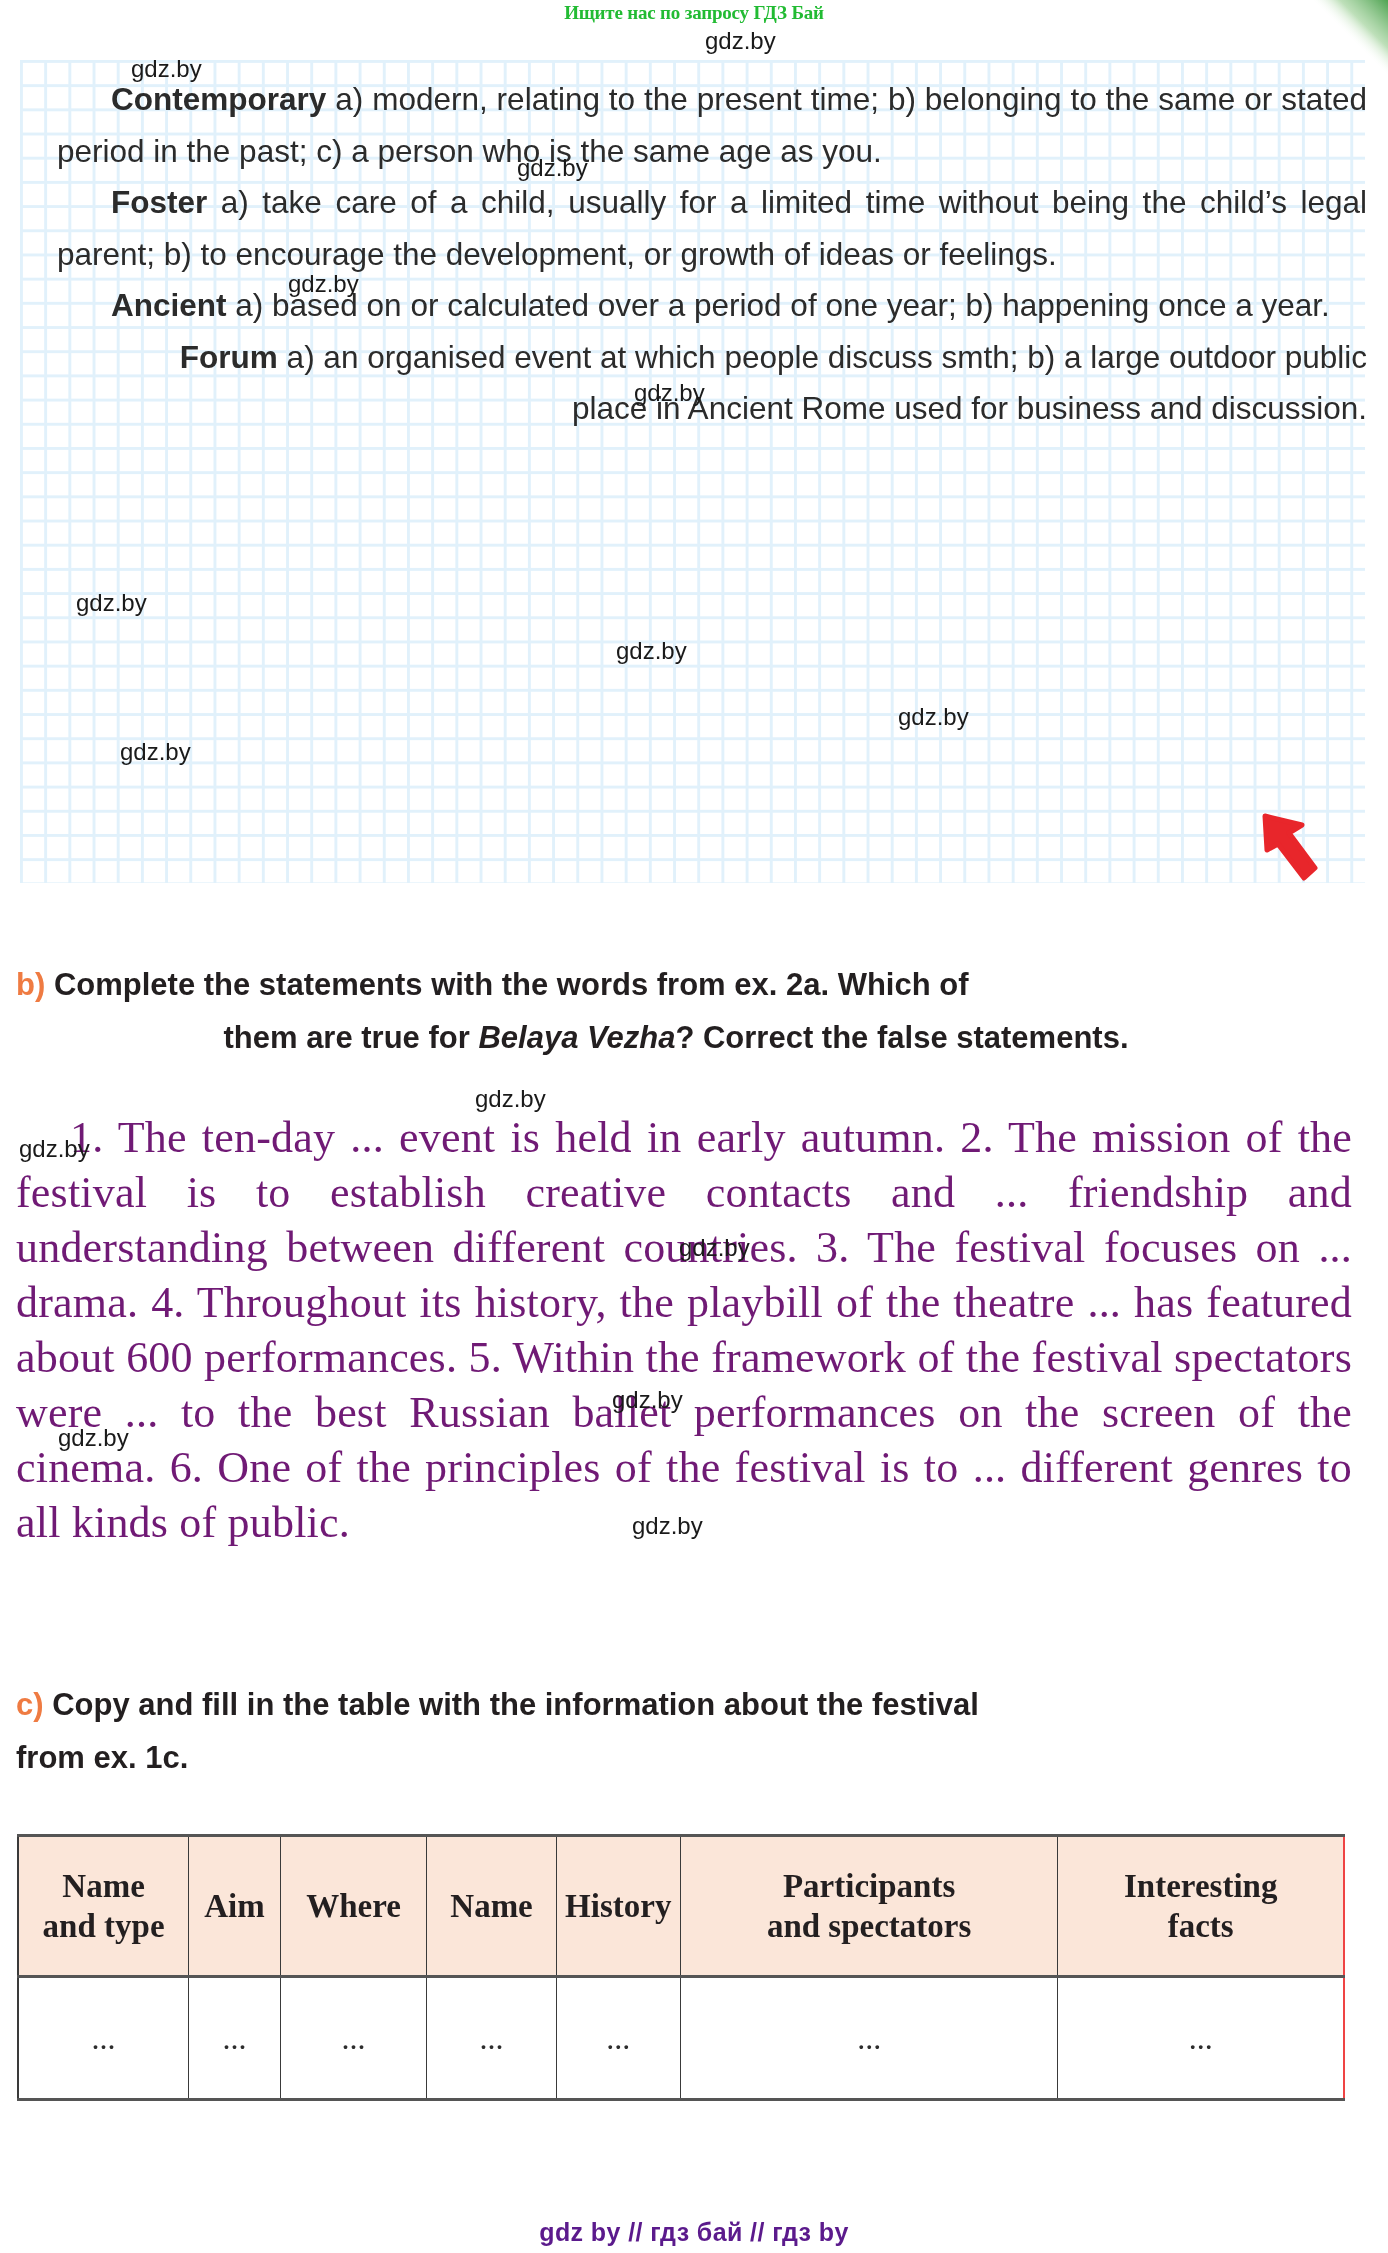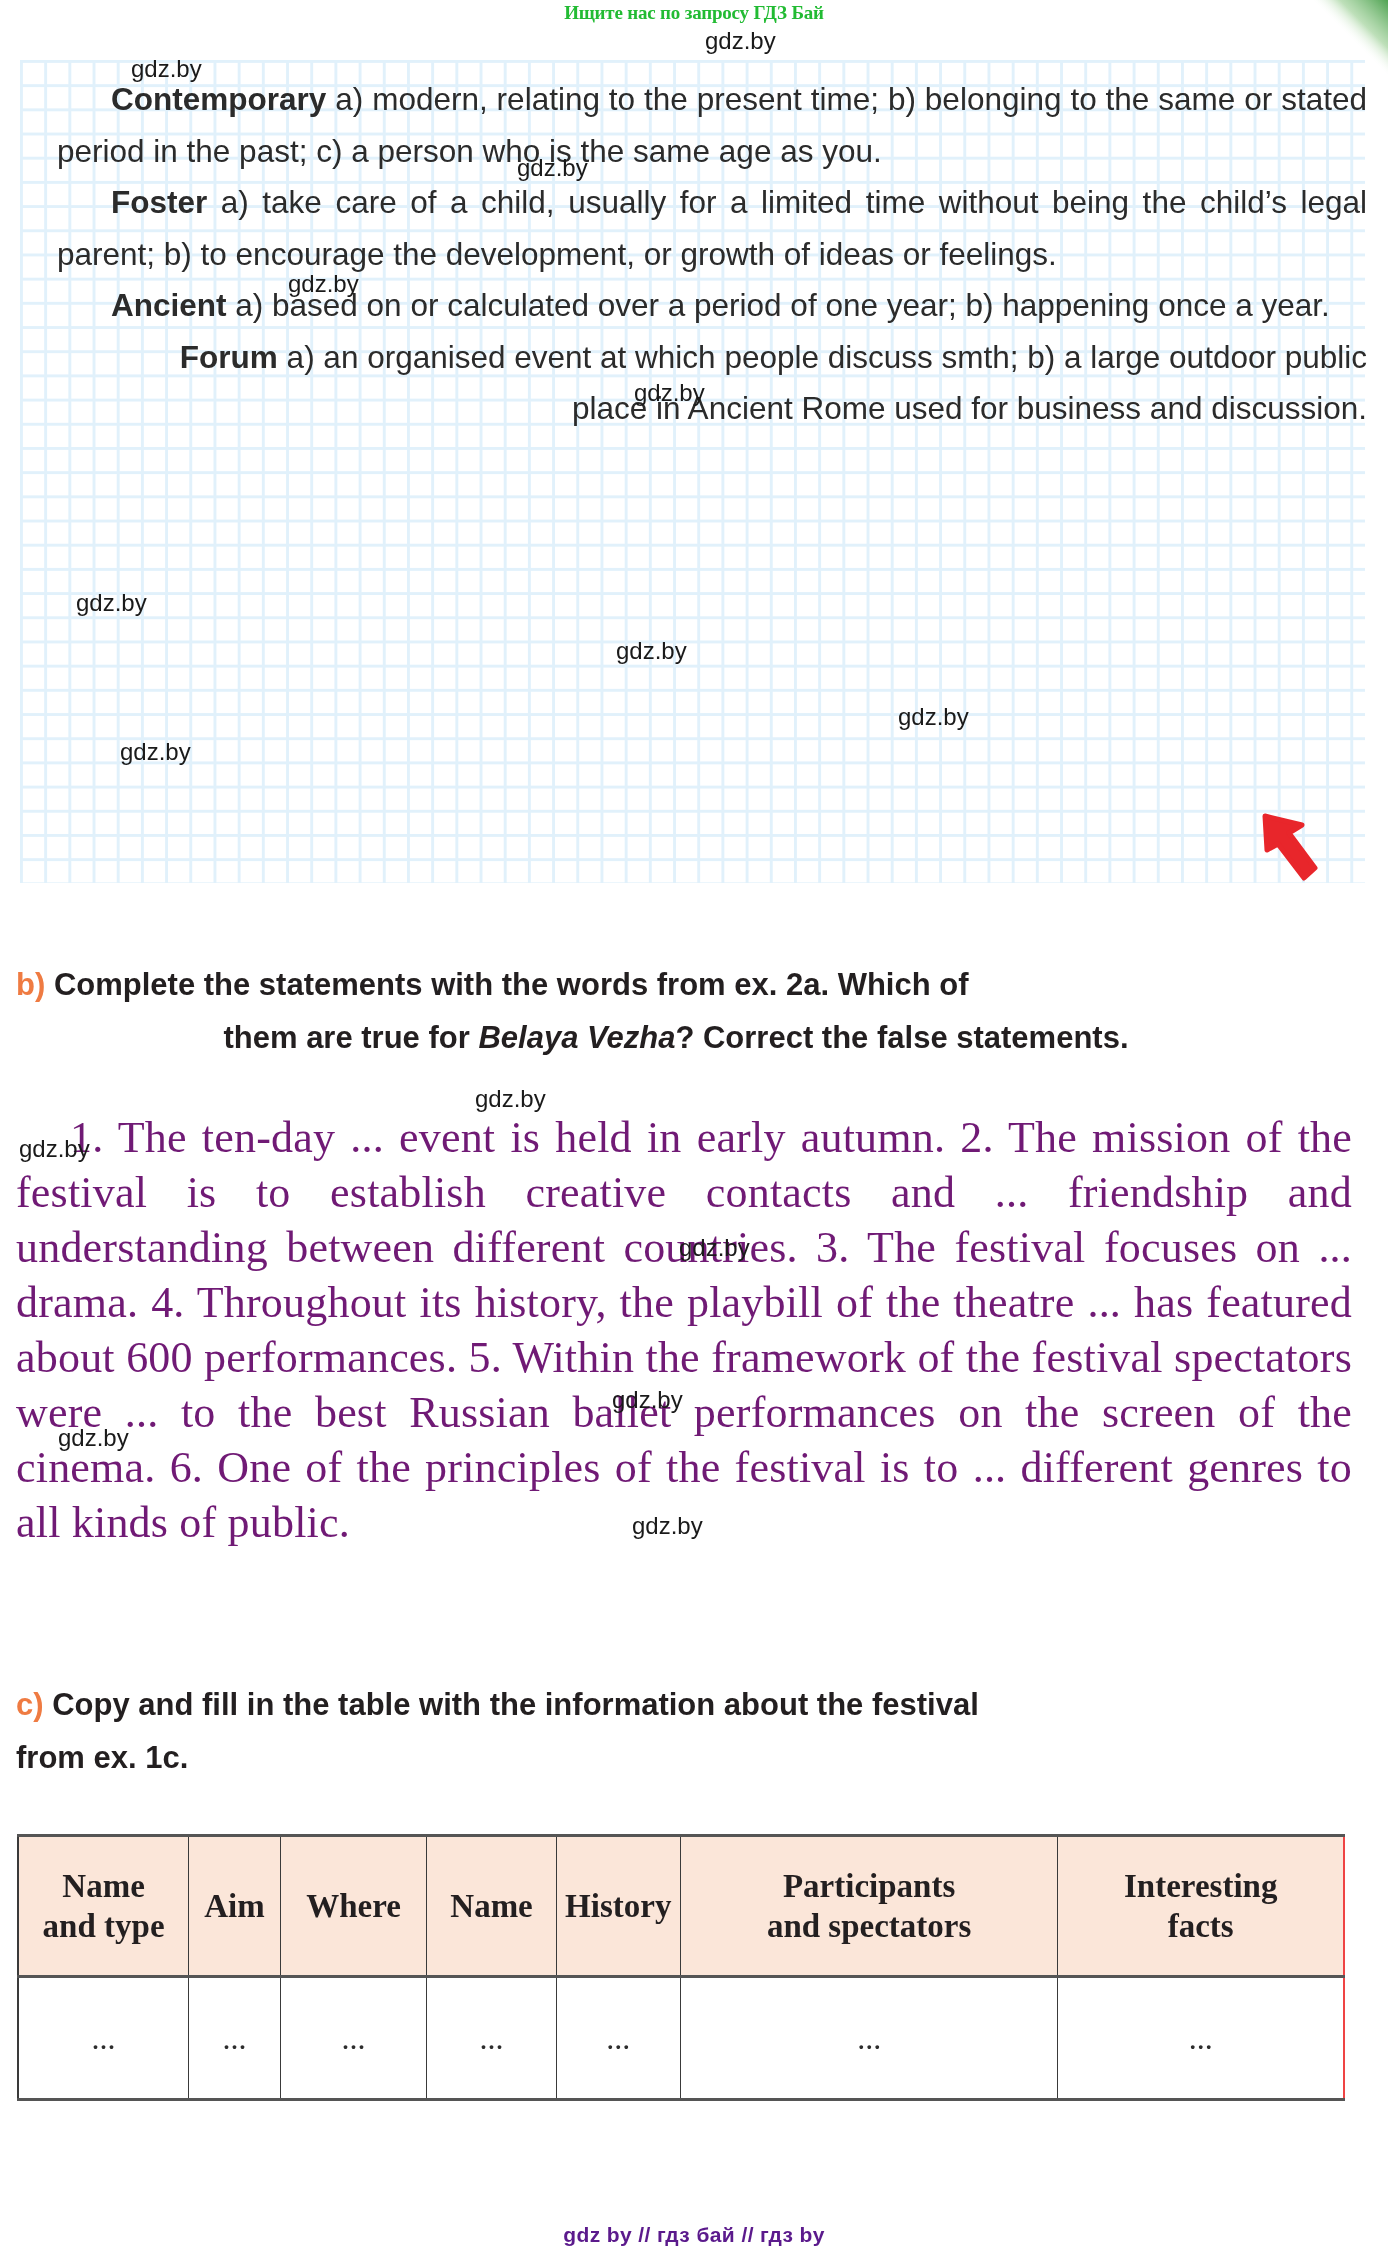--- a/index.html
+++ b/index.html
@@ -188,21 +188,21 @@
 
   
   .site-footer {
     position: absolute;
     left: 0;
     bottom: 6px;
     width: 1388px;
     text-align: center;
     color: #5b1a8c;
     font-family: "Liberation Sans", sans-serif;
-    font-size: 21px;
+    font-size: 25px;
     font-weight: 700;
     letter-spacing: 0.4px;
   }
 
   
   .wm {
     position: absolute;
     color: #1a1a1a;
     font-family: "Liberation Sans", sans-serif;
     font-size: 24px;

